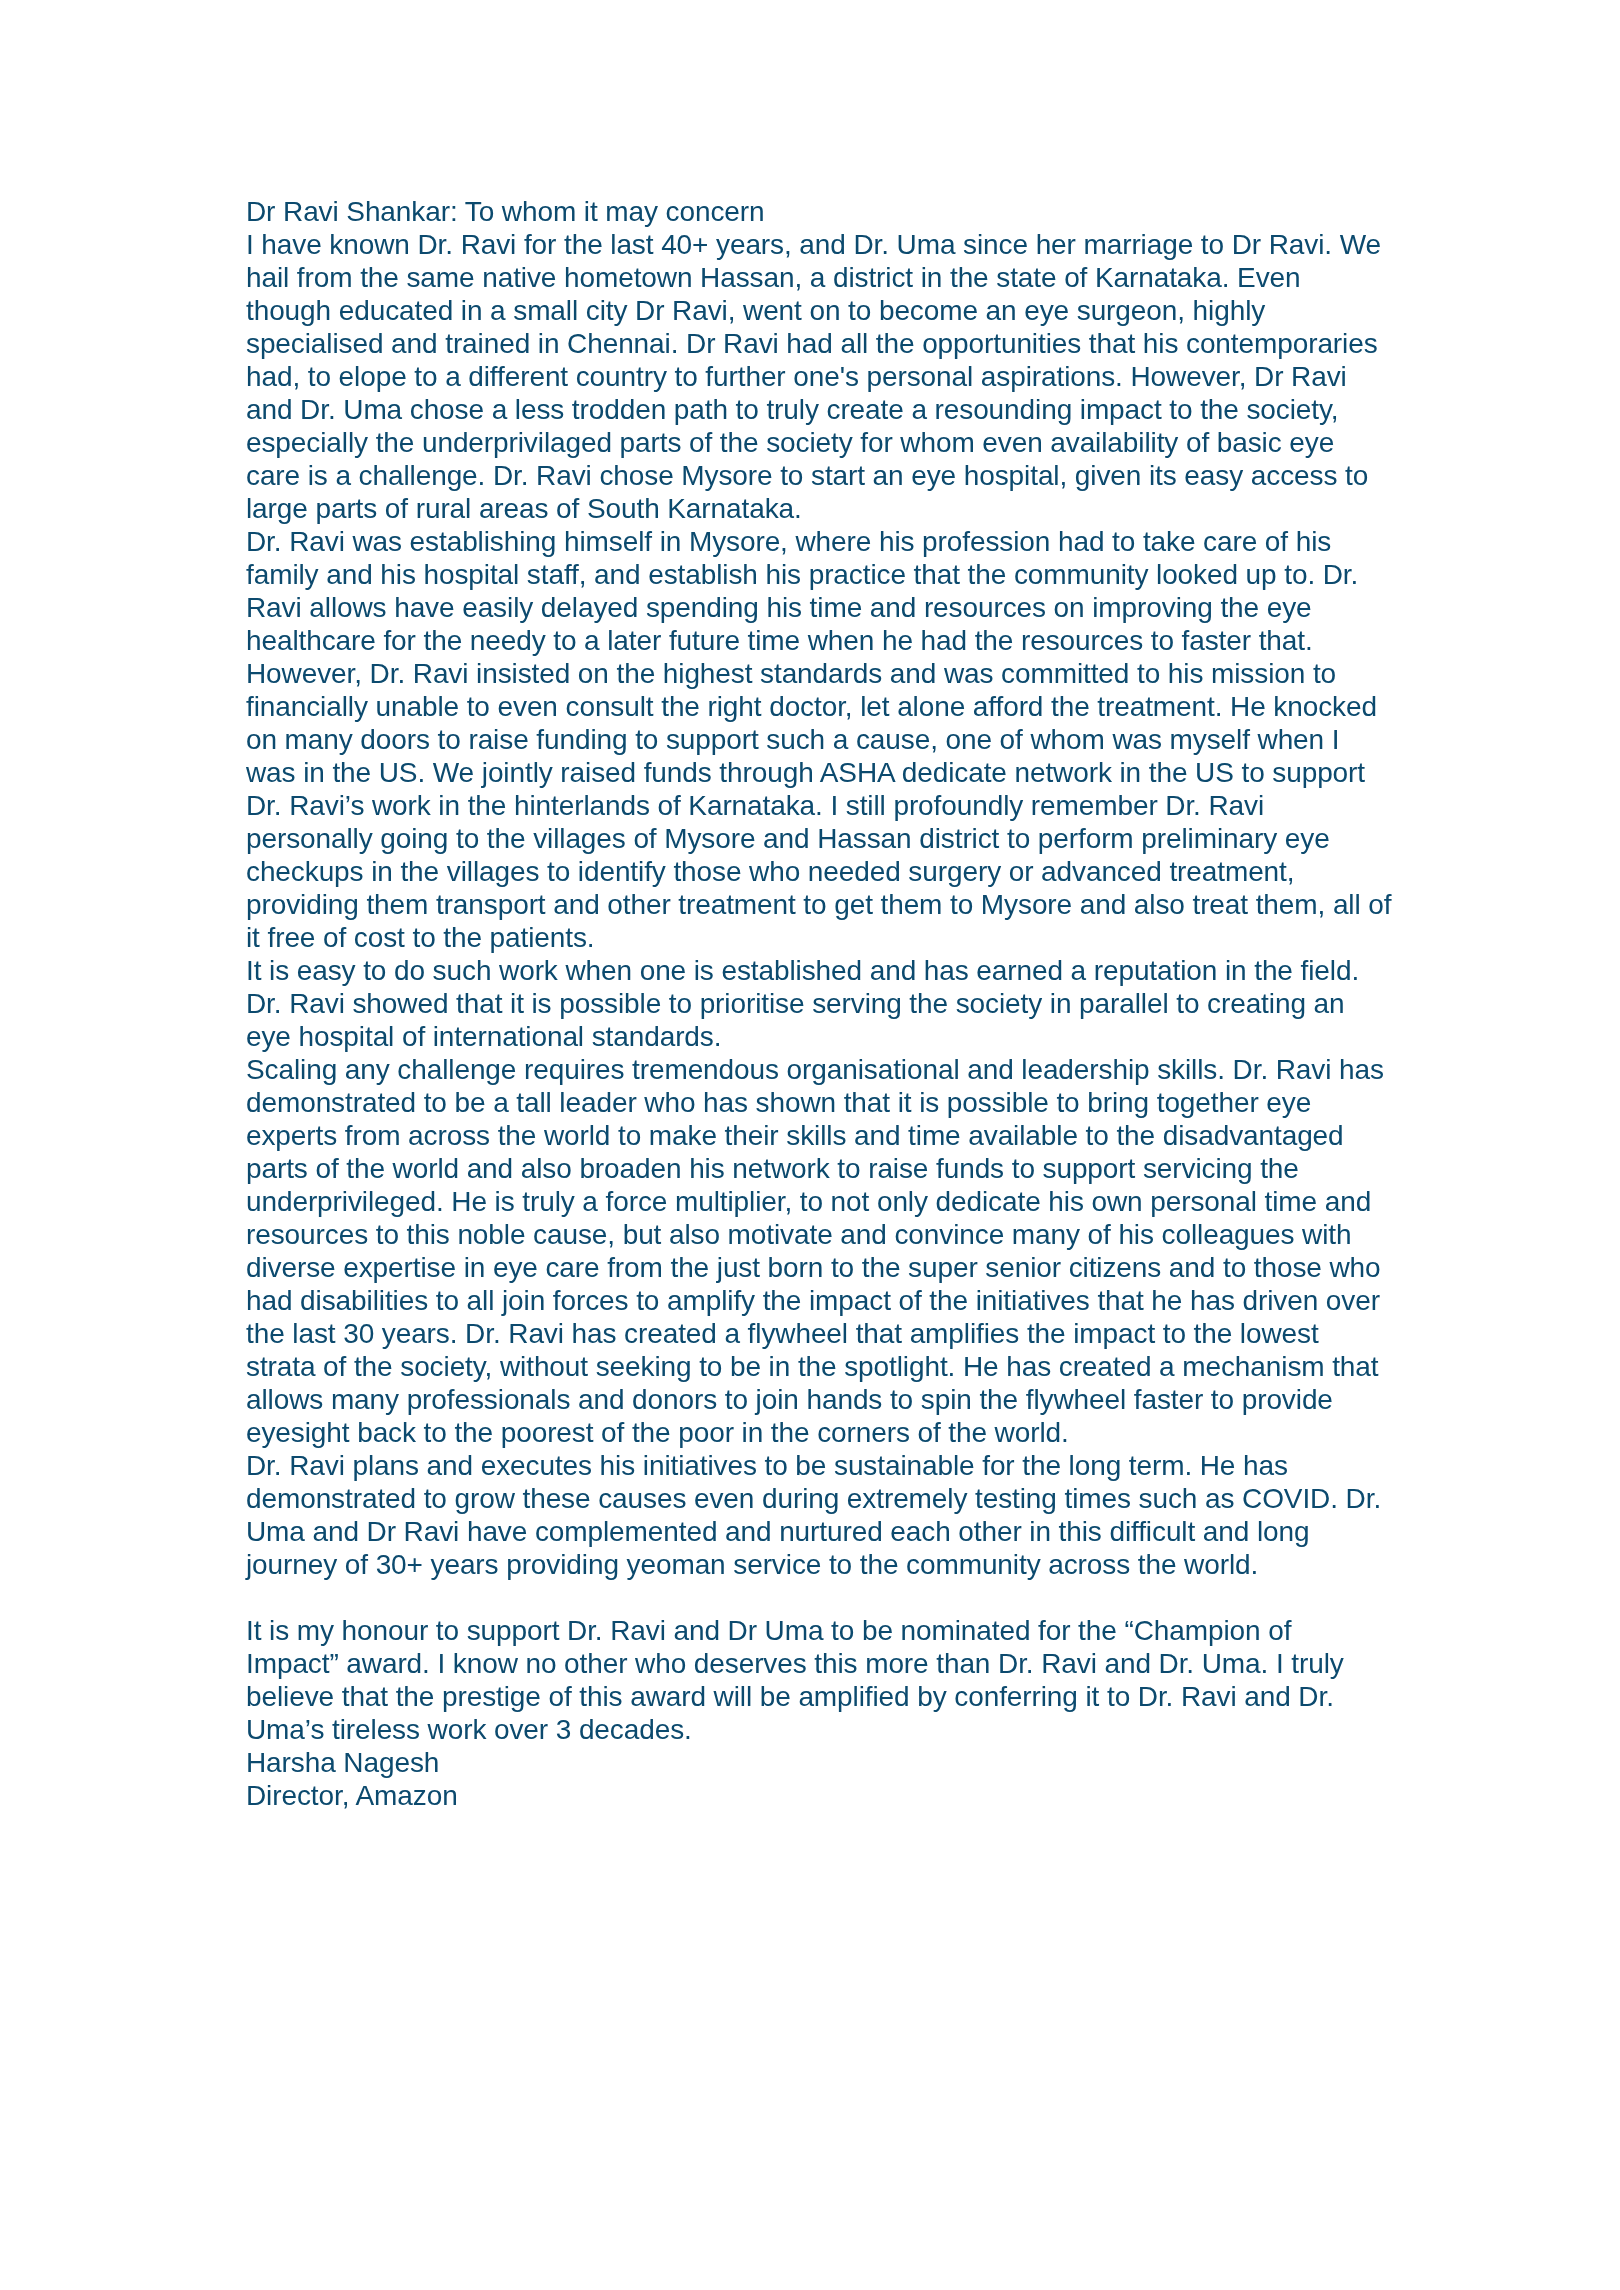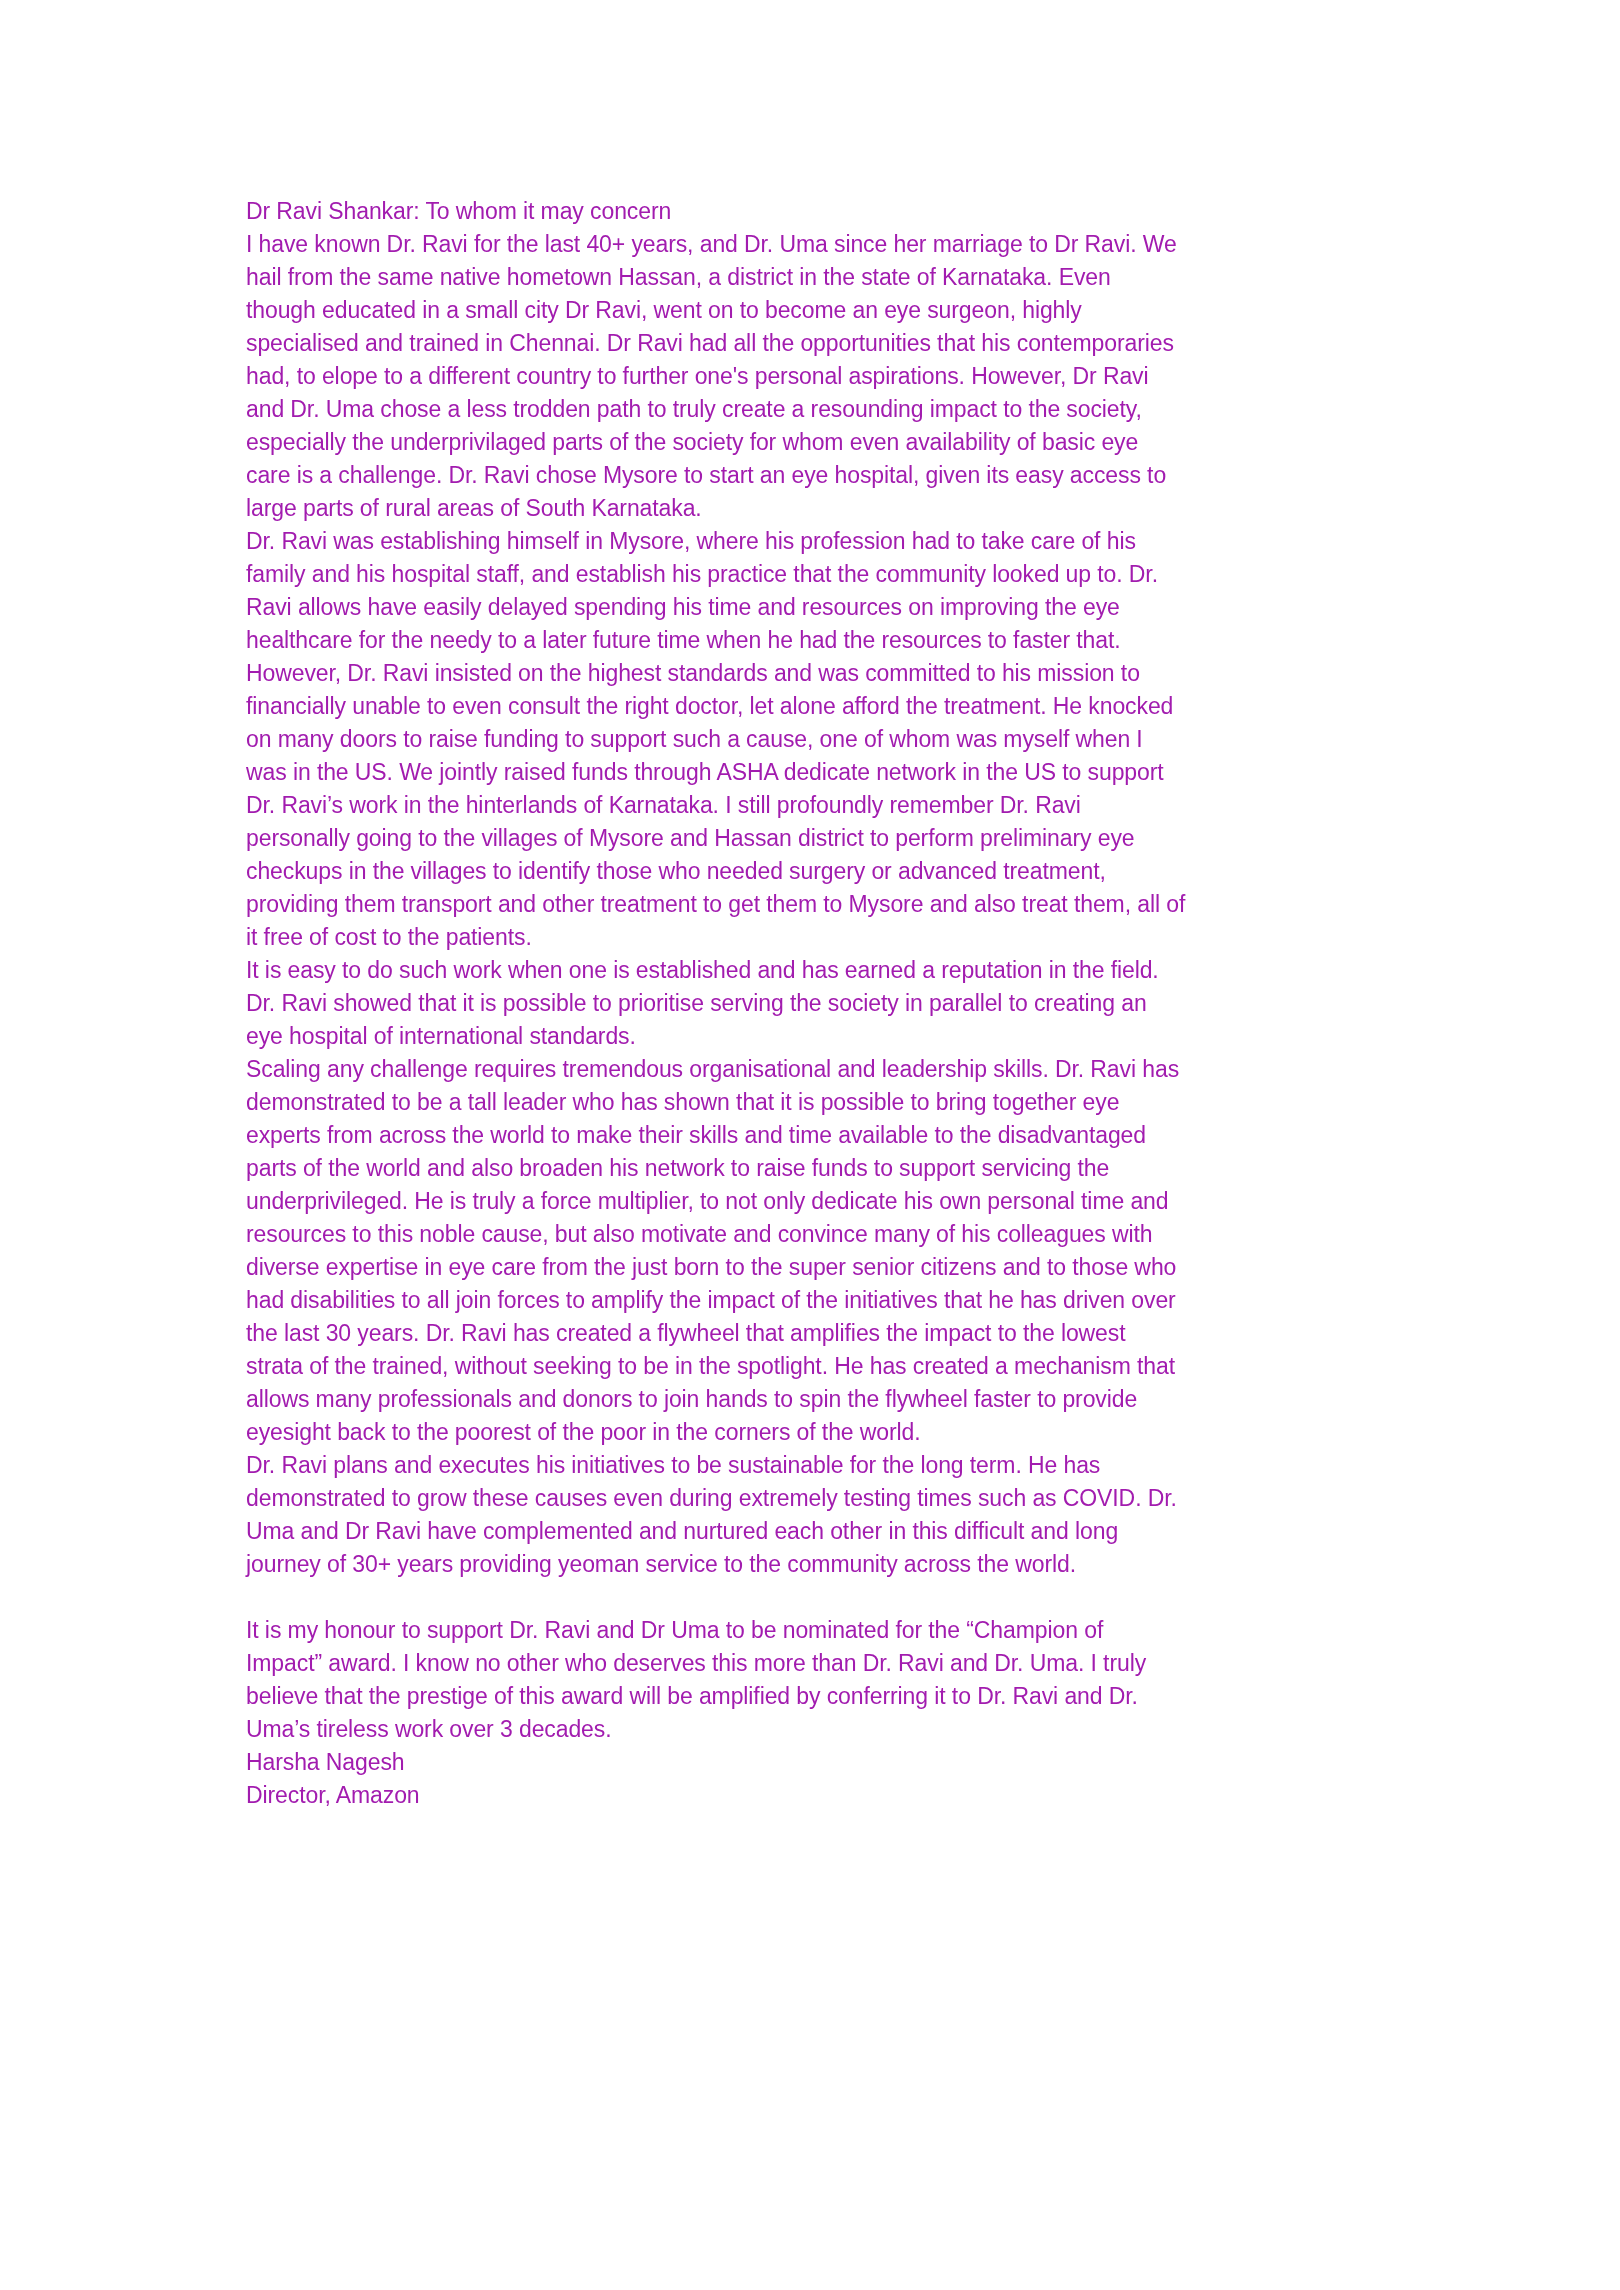--- a/index.html
+++ b/index.html
@@ -13,24 +13,24 @@
     height: 2291px;
     background: #ffffff;
     overflow: hidden;
     font-family: "Liberation Sans", sans-serif;
   }
   .letter {
     position: absolute;
     left: 246px;
     top: 195px;
     width: 1068px;
-    font-size: 23px;
+    font-size: 28px;
     line-height: 33px;
     letter-spacing: -0.1px;
-    color: #a21caf;
+    color: #0c4a6e;
     white-space: nowrap;
   }
   .line {
     height: 33px;
   }
 </style>
 </head>
 <body>
 
 <div class="page">
@@ -100,21 +100,21 @@
       <div class="line">underprivileged. He is truly a force multiplier, to not only dedicate his own personal time and</div>
 
       <div class="line">resources to this noble cause, but also motivate and convince many of his colleagues with</div>
 
       <div class="line">diverse expertise in eye care from the just born to the super senior citizens and to those who</div>
 
       <div class="line">had disabilities to all join forces to amplify the impact of the initiatives that he has driven over</div>
 
       <div class="line">the last 30 years. Dr. Ravi has created a flywheel that amplifies the impact to the lowest</div>
 
-      <div class="line">strata of the trained, without seeking to be in the spotlight. He has created a mechanism that</div>
+      <div class="line">strata of the society, without seeking to be in the spotlight. He has created a mechanism that</div>
 
       <div class="line">allows many professionals and donors to join hands to spin the flywheel faster to provide</div>
 
       <div class="line">eyesight back to the poorest of the poor in the corners of the world.</div>
 
       <div class="line">Dr. Ravi plans and executes his initiatives to be sustainable for the long term. He has</div>
 
       <div class="line">demonstrated to grow these causes even during extremely testing times such as COVID. Dr.</div>
 
       <div class="line">Uma and Dr Ravi have complemented and nurtured each other in this difficult and long</div>

